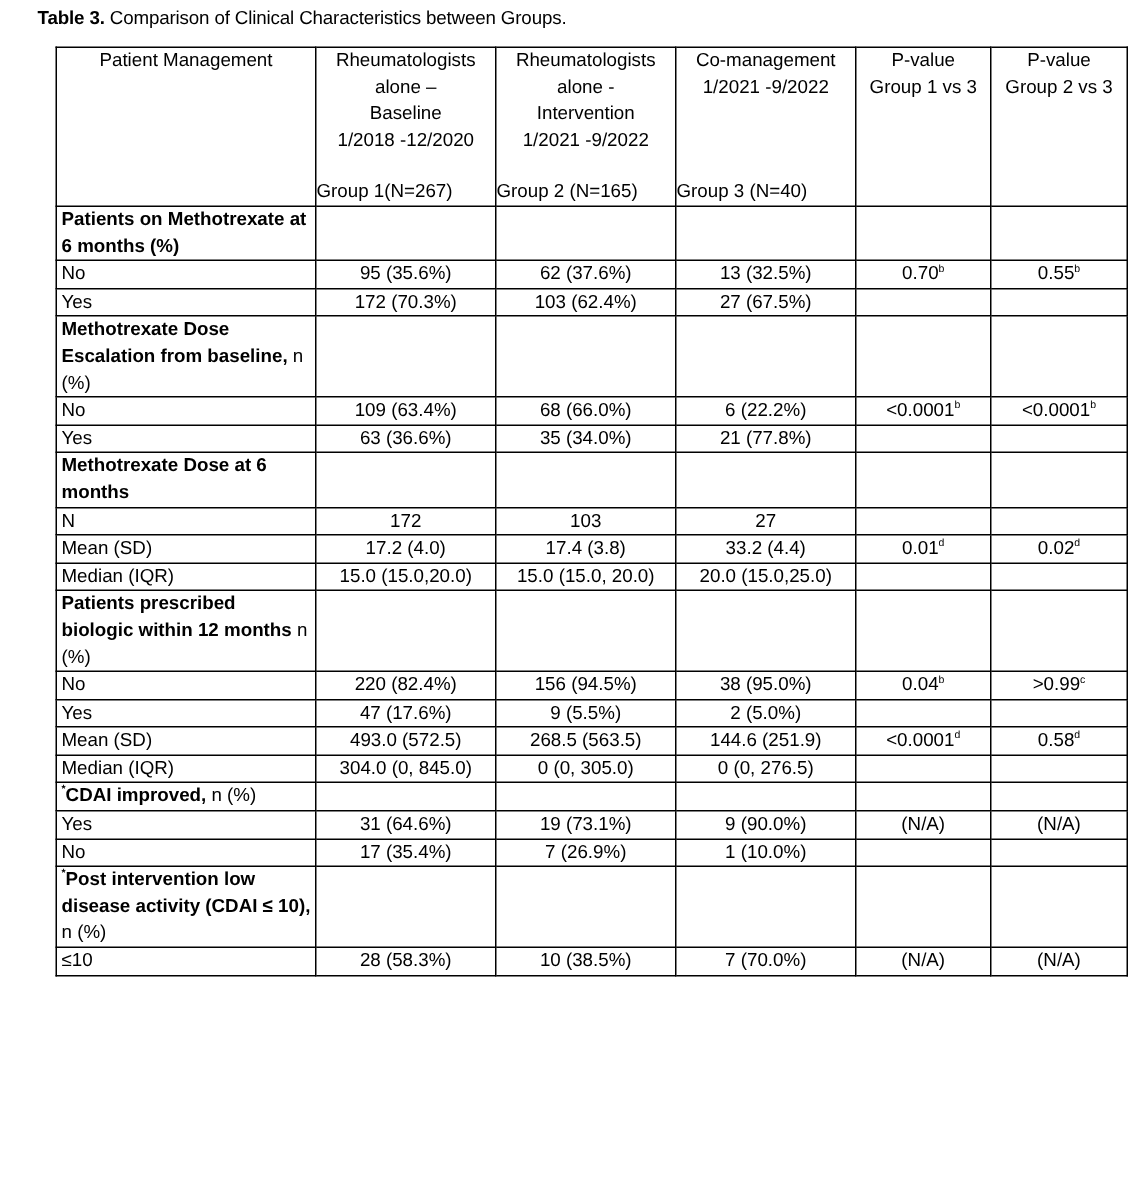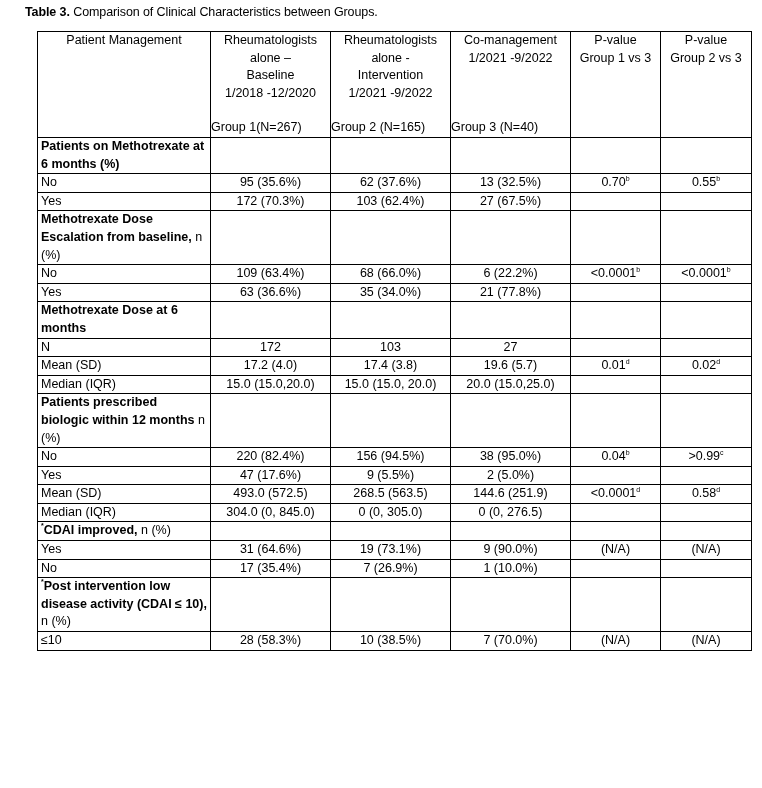--- a/index.html
+++ b/index.html
@@ -138,21 +138,21 @@
         <td class="v">172</td>
         <td class="v">103</td>
         <td class="v">27</td>
         <td class="v"><span></span></td>
         <td class="v"><span></span></td>
       </tr>
       <tr>
         <td class="sub">Mean (SD)</td>
         <td class="v">17.2 (4.0)</td>
         <td class="v">17.4 (3.8)</td>
-        <td class="v">19.6 (5.7)</td>
+        <td class="v">33.2 (4.4)</td>
         <td class="v"><span>0.01</span><sup>d</sup></td>
         <td class="v"><span>0.02</span><sup>d</sup></td>
       </tr>
       <tr>
         <td class="sub">Median (IQR)</td>
         <td class="v">15.0 (15.0,20.0)</td>
         <td class="v">15.0 (15.0, 20.0)</td>
         <td class="v">20.0 (15.0,25.0)</td>
         <td class="v"><span></span></td>
         <td class="v"><span></span></td>

